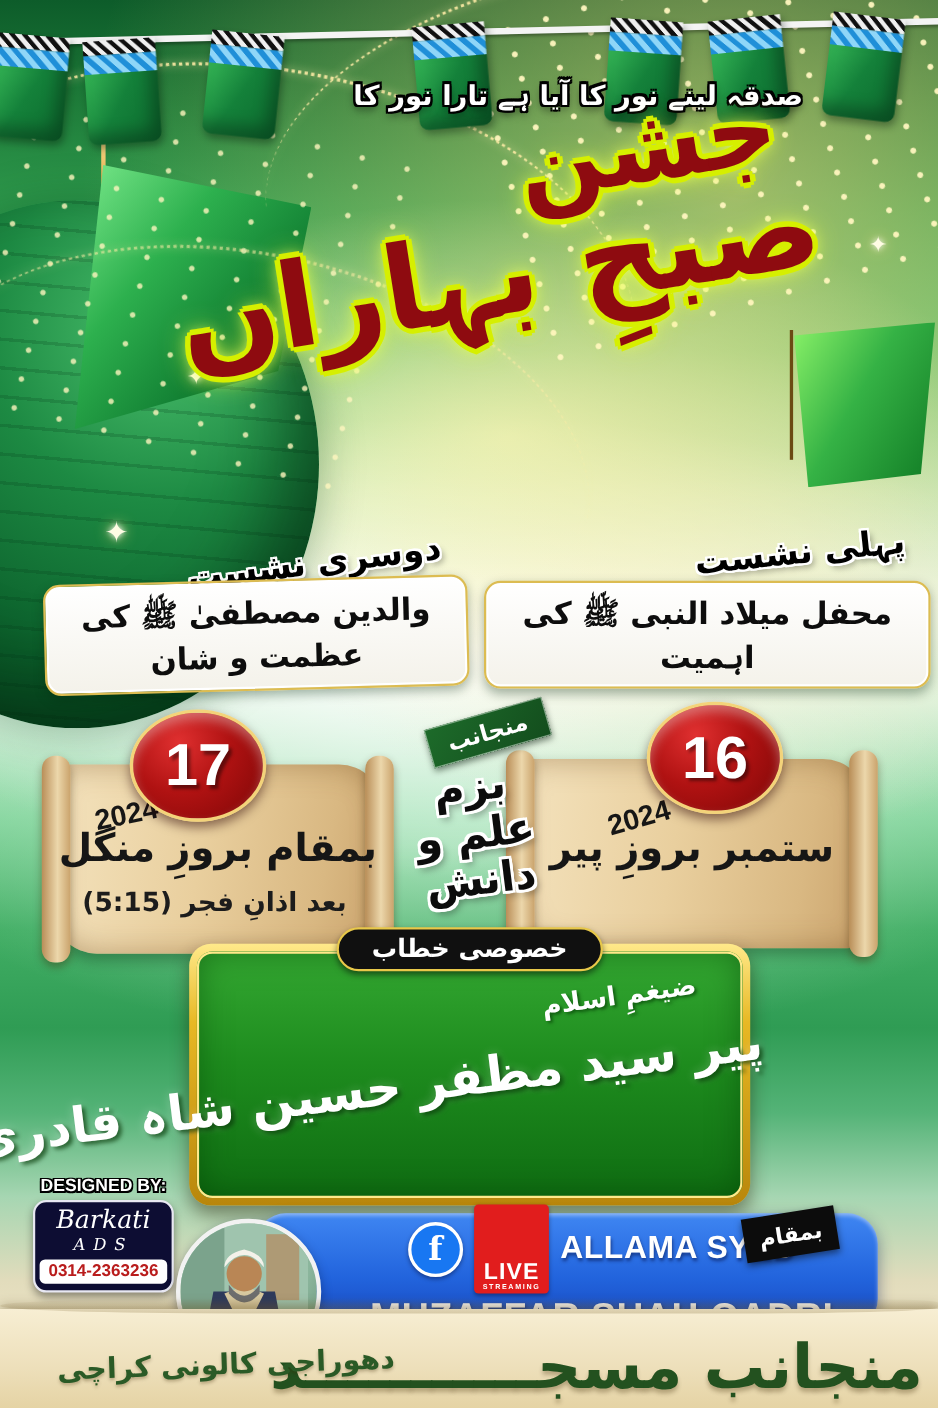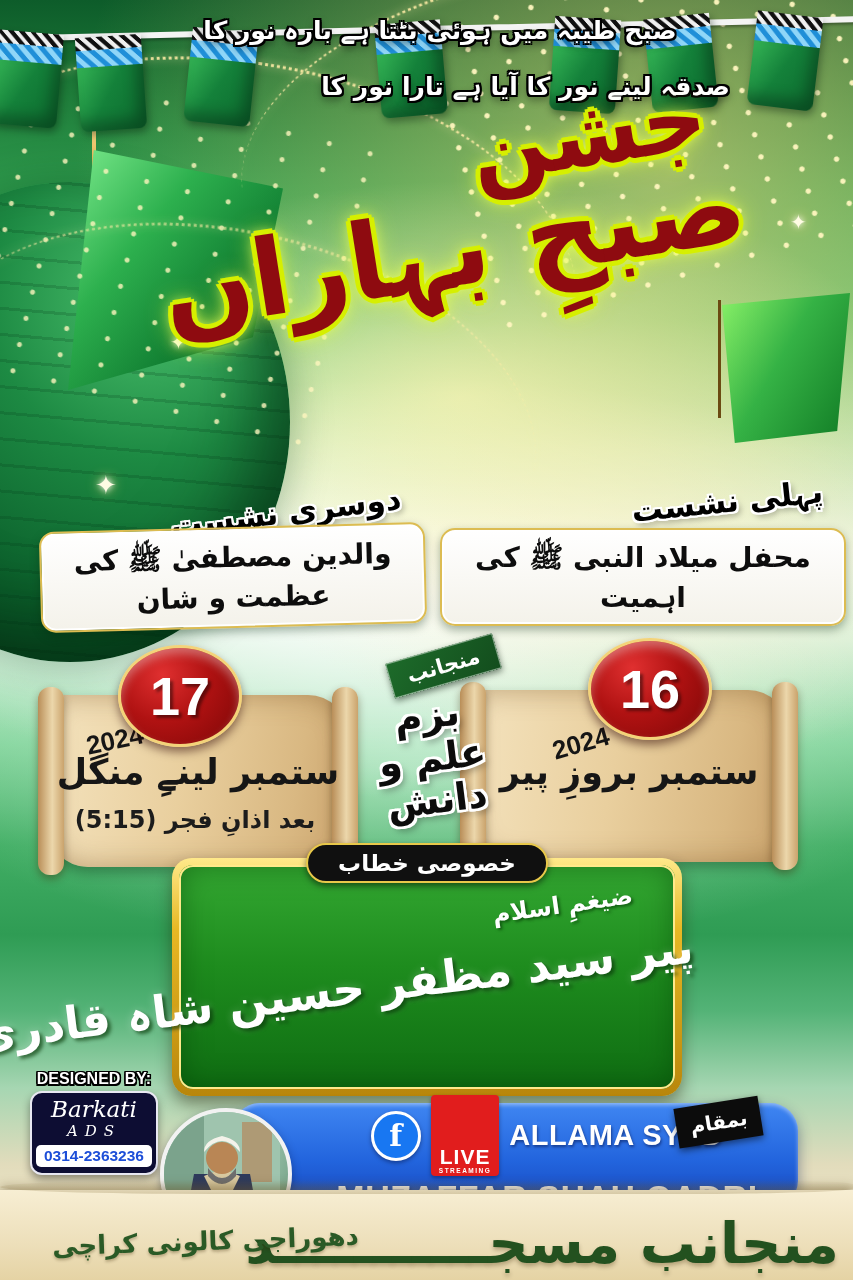--- a/index.html
+++ b/index.html
@@ -119,21 +119,21 @@
     color:#fff;font-size:45px;font-weight:bold;white-space:nowrap;
     text-shadow:3px 3px 4px rgba(0,50,0,.65),0 0 10px rgba(255,255,255,.25);}
   
   .designer{position:absolute;left:30px;top:1070px;width:128px;text-align:center;font-family:"Liberation Sans",sans-serif;}
   .designer-label{font-size:16px;font-weight:bold;color:#fff;
     text-shadow:1.5px 0 0 #000,-1.5px 0 0 #000,0 1.5px 0 #000,0 -1.5px 0 #000,1.5px 1.5px 0 #000,-1.5px -1.5px 0 #000,1.5px -1.5px 0 #000,-1.5px 1.5px 0 #000;}
   .designer-box{margin-top:3px;background:#0d0d33;border:2px solid #e8e8f2;border-radius:12px;padding:5px 4px 6px;
     box-shadow:0 4px 8px rgba(0,0,0,.4);}
   .designer-brand{font-family:"DejaVu Serif",serif;font-style:italic;font-size:23px;color:#ffffff;line-height:1;}
   .designer-sub{font-family:"DejaVu Serif",serif;font-style:italic;font-size:15px;color:#fff;letter-spacing:7px;margin-top:1px;}
-  .designer-phone{margin-top:5px;background:#fff;border-radius:5px;color:#1d4ed8;font-weight:bold;font-size:15.5px;padding:2px 0;}
+  .designer-phone{margin-top:5px;background:#fff;border-radius:5px;color:#b91c1c;font-weight:bold;font-size:15.5px;padding:2px 0;}
   
   .live-bar{position:absolute;left:232px;top:1103px;width:566px;height:106px;border-radius:28px;
     background:linear-gradient(180deg,#3f86f2 0%,#2264dd 55%,#1747bd 100%);
     box-shadow:0 6px 14px rgba(10,30,90,.45), inset 0 2px 4px rgba(255,255,255,.45);}
   .live-tail{position:absolute;left:505px;top:1200px;width:34px;height:26px;background:#1747bd;
     clip-path:polygon(0 0,100% 0,58% 100%);}
   .live-inner{position:absolute;inset:0;display:flex;flex-direction:column;align-items:center;justify-content:center;
     padding-left:64px;color:#fff;font-family:"Liberation Sans",sans-serif;font-weight:bold;}
   .live-row{display:flex;align-items:center;gap:10px;}
   .fb-circle{width:44px;height:44px;border-radius:50%;background:#1877f2;border:3px solid #fff;
@@ -213,41 +213,40 @@
       <div class="band-check"></div>
       <div class="band-blue"></div>
       <div class="cloth"></div>
     </div>
   <div class="pennant" style="left:752px;top:14px;transform:rotate(7deg);">
       <div class="band-check"></div>
       <div class="band-blue"></div>
       <div class="cloth"></div>
     </div>
 
-  <div class="poetry" style="top:16px;" dir="rtl">صبح طیبہ میں ہوئی بٹتا ہے بارہ نور کا</div>
   <div class="poetry" style="top:72px;text-align:right;" dir="rtl">صدقہ لینے نور کا آیا ہے تارا نور کا</div>
 
   <div class="main-title" dir="rtl">
     <div class="title-l1">جشن</div>
     <div class="title-l2">صبحِ بہاراں</div>
   </div>
 
   <div class="session-heading sess-h-first" dir="rtl">پہلی نشست</div>
   <div class="topic-box topic-first" dir="rtl">محفل میلاد النبی ﷺ کی اہمیت</div>
   <div class="session-heading sess-h-second" dir="rtl">دوسری نشست</div>
   <div class="topic-box topic-second" dir="rtl">والدین مصطفیٰ ﷺ کی عظمت و شان</div>
 
   <div class="scroll scroll-16"></div>
   <div class="scroll-year year-16">2024</div>
   <div class="scroll-day day-16" dir="rtl">ستمبر بروزِ پیر</div>
   <div class="date-oval oval-16">16</div>
 
   <div class="scroll scroll-17"></div>
   <div class="scroll-year year-17">2024</div>
-  <div class="scroll-day day-17" dir="rtl">ستمبر لینےِ منگل</div>
+  <div class="scroll-day day-17" dir="rtl">بمقام بروزِ منگل</div>
   <div class="scroll-time time-17" dir="rtl">بعد اذانِ فجر (5:15)</div>
   <div class="date-oval oval-17">17</div>
 
   <div class="org-badge" dir="rtl">منجانب</div>
   <div class="org-name" dir="rtl">بزم
 علم و
 دانش</div>
 
   <div class="address-frame">
     <div class="address-inner">

